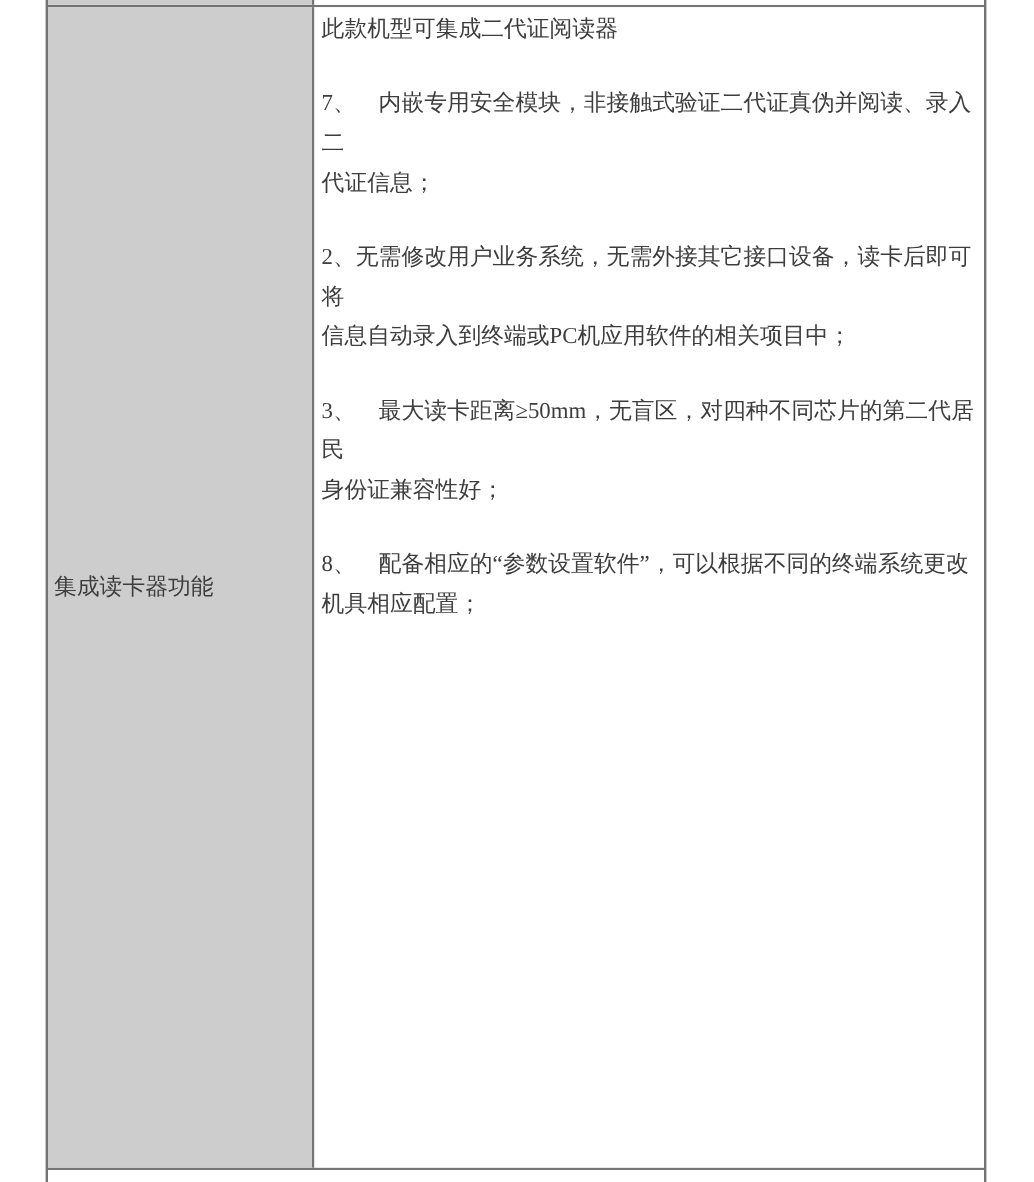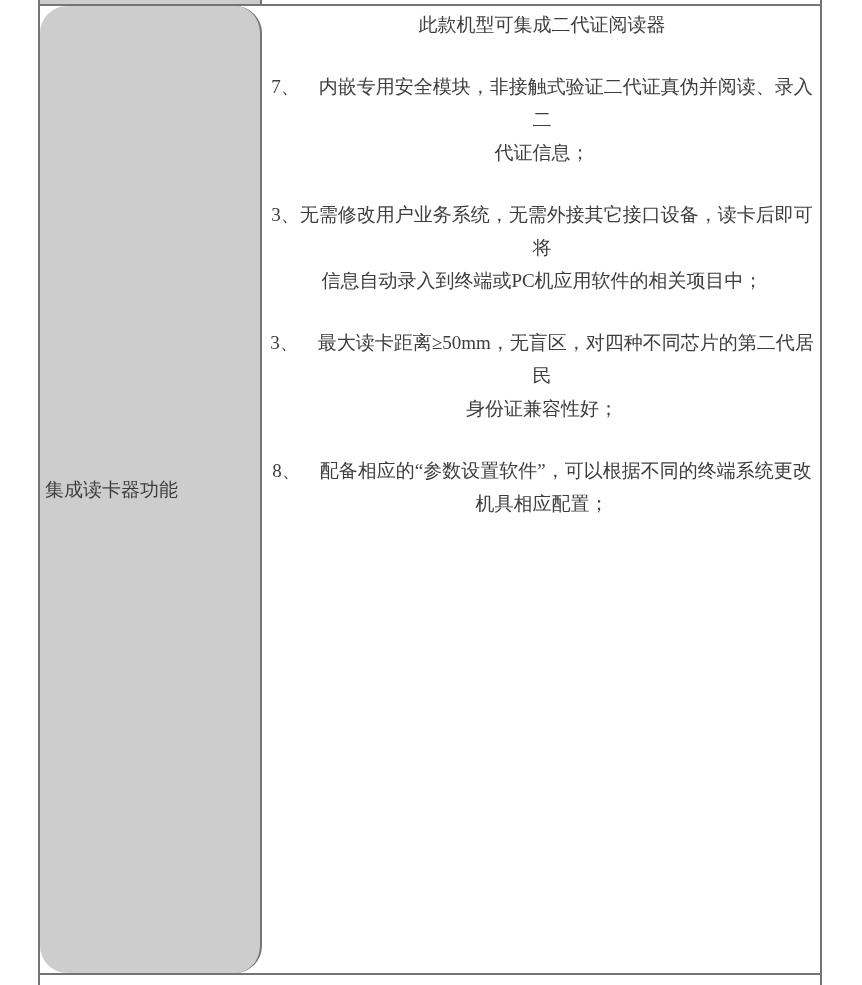--- a/index.html
+++ b/index.html
@@ -51,35 +51,33 @@
   }
   .label-cell{
     width:222px;
     background:var(--cell-fill);
     border-right:2px solid var(--border-color);
     display:flex;
     align-items:center;
     padding-left:5px;
     font-size:19px;
     line-height:26px;
-    border-radius:27px;
   }
   .content-cell{
     flex:1;
     background:var(--page-bg);
     padding:2px 4px 0 6px;
     overflow:hidden;
   }
   .content-cell p.spec{
     margin:0 0 29px 0;
     font-size:19px;
     line-height:33px;
     white-space:pre-line;
     letter-spacing:0;
-    text-align:center;
   }
   .row-sliver-bottom{
     height:6px;
     background:var(--page-bg);
   }
 </style>
 </head>
 <body>
 
 <div class="page">
@@ -91,21 +89,21 @@
     </div>
 
     <div class="row-main">
       <div class="label-cell">
         <span>集成读卡器功能</span>
       </div>
       <div class="content-cell">
         <p class="spec">此款机型可集成二代证阅读器</p>
         <p class="spec">7、　内嵌专用安全模块，非接触式验证二代证真伪并阅读、录入二
 代证信息；</p>
-        <p class="spec">3、无需修改用户业务系统，无需外接其它接口设备，读卡后即可将
+        <p class="spec">2、无需修改用户业务系统，无需外接其它接口设备，读卡后即可将
 信息自动录入到终端或PC机应用软件的相关项目中；</p>
         <p class="spec">3、　最大读卡距离≥50mm，无盲区，对四种不同芯片的第二代居民
 身份证兼容性好；</p>
         <p class="spec">8、　配备相应的“参数设置软件”，可以根据不同的终端系统更改
 机具相应配置；</p>
 
       </div>
     </div>
 
     <div class="row-sliver-bottom"></div>

